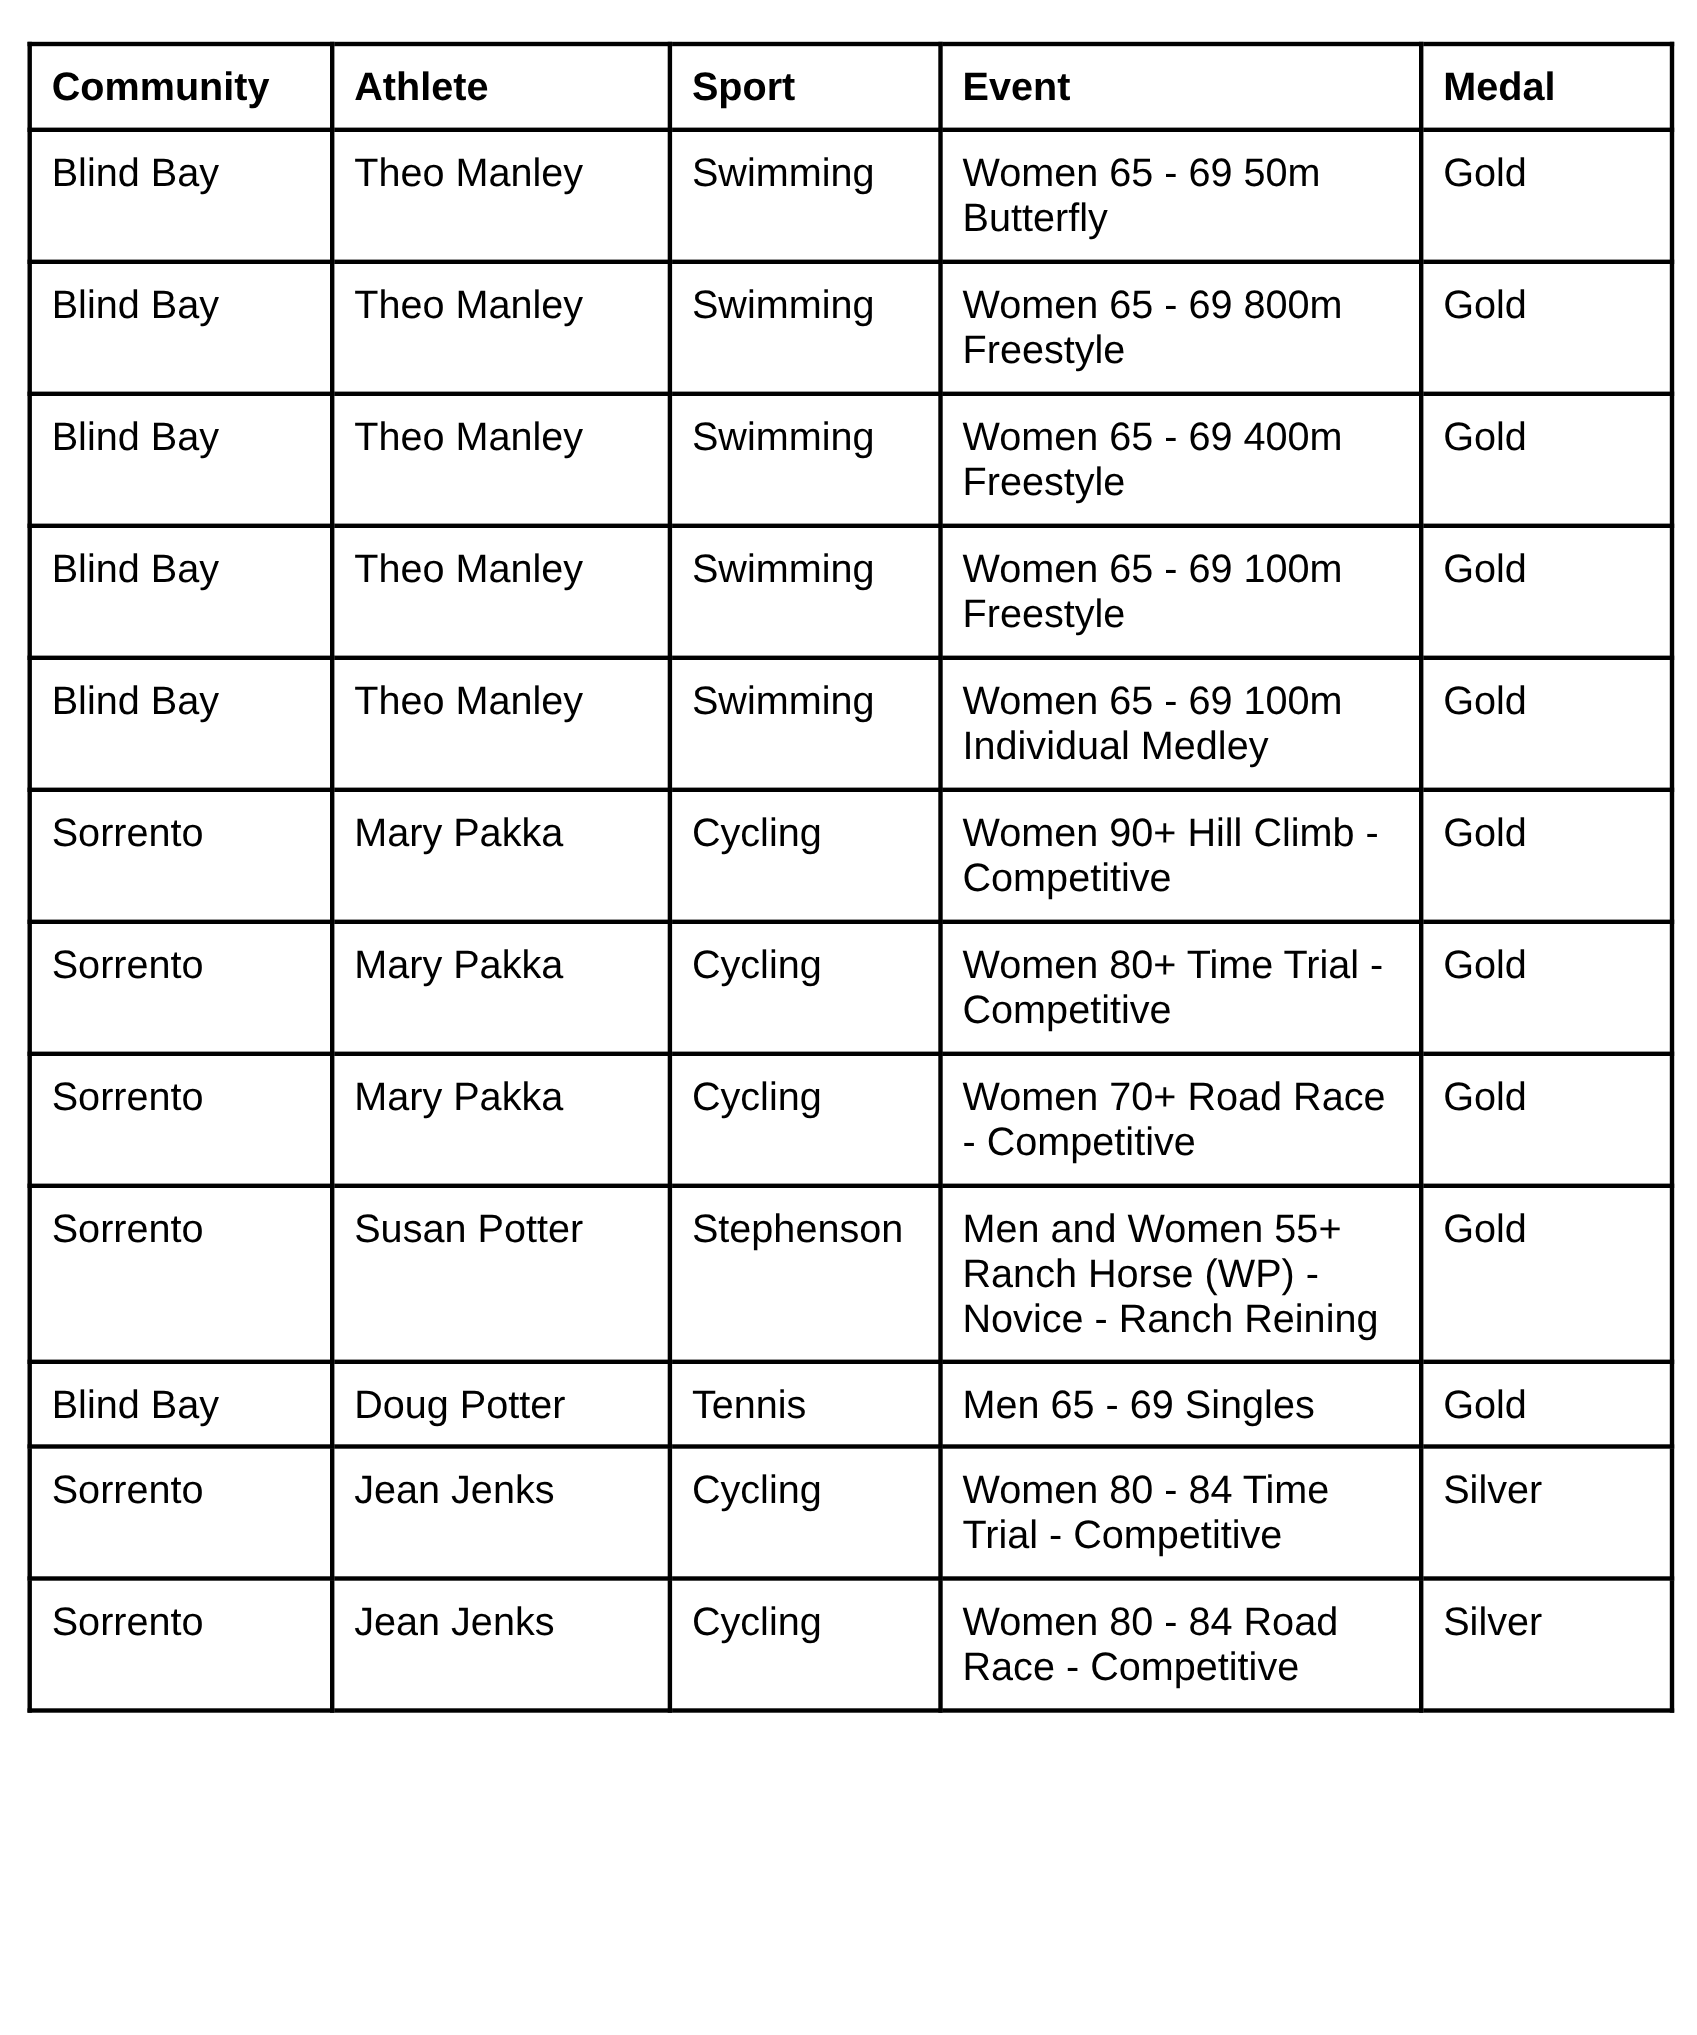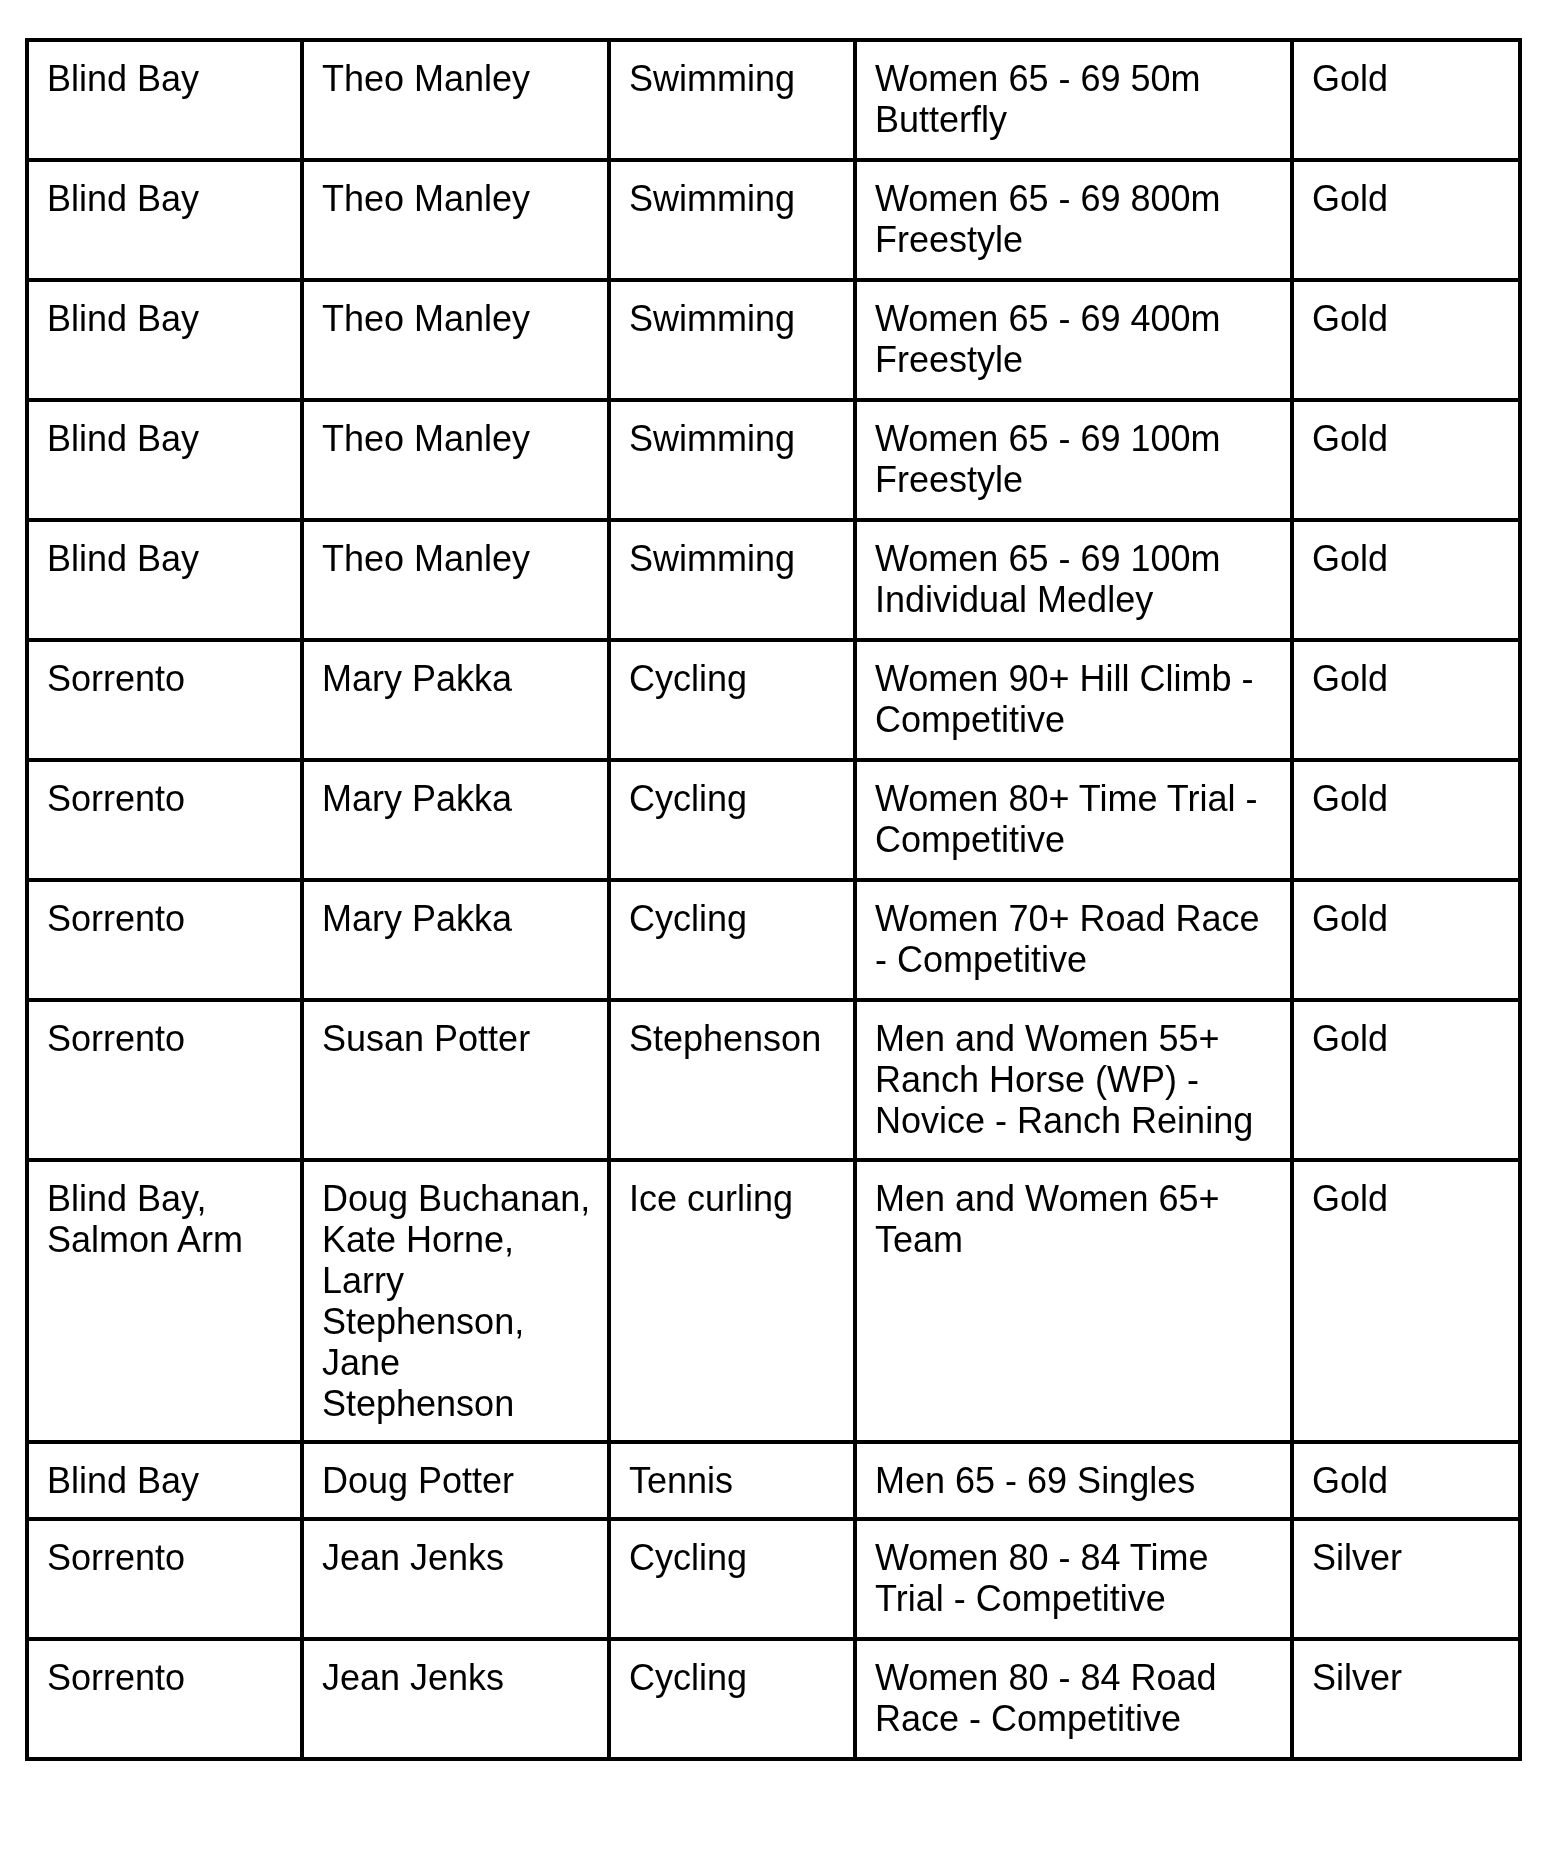--- a/index.html
+++ b/index.html
@@ -55,20 +55,27 @@
 <div class="page">
   <table class="results">
     <colgroup>
       <col class="c-community">
       <col class="c-athlete">
       <col class="c-sport">
       <col class="c-event">
       <col class="c-medal">
     </colgroup>
     <tbody>
+      <tr class="r-header">
+        <th>Community</th>
+        <th>Athlete</th>
+        <th>Sport</th>
+        <th>Event</th>
+        <th>Medal</th>
+      </tr>
       <tr class="r-std">
         <td>Blind Bay</td>
         <td>Theo Manley</td>
         <td>Swimming</td>
         <td>Women 65 - 69 50m Butterfly</td>
         <td>Gold</td>
       </tr>
       <tr class="r-std">
         <td>Blind Bay</td>
         <td>Theo Manley</td>
@@ -118,27 +125,20 @@
         <td>Women 70+ Road Race - Competitive</td>
         <td>Gold</td>
       </tr>
       <tr class="r-tall">
         <td>Sorrento</td>
         <td>Susan Potter</td>
         <td>Stephenson</td>
         <td>Men and Women 55+ Ranch Horse (WP) - Novice - Ranch Reining</td>
         <td>Gold</td>
       </tr>
-      <tr class="r-xtall">
-        <td>Blind Bay, Salmon Arm</td>
-        <td>Doug Buchanan, Kate Horne, Larry Stephenson, Jane Stephenson</td>
-        <td>Ice curling</td>
-        <td>Men and Women 65+ Team</td>
-        <td>Gold</td>
-      </tr>
       <tr class="r-short">
         <td>Blind Bay</td>
         <td>Doug Potter</td>
         <td>Tennis</td>
         <td>Men 65 - 69 Singles</td>
         <td>Gold</td>
       </tr>
       <tr class="r-std">
         <td>Sorrento</td>
         <td>Jean Jenks</td>

